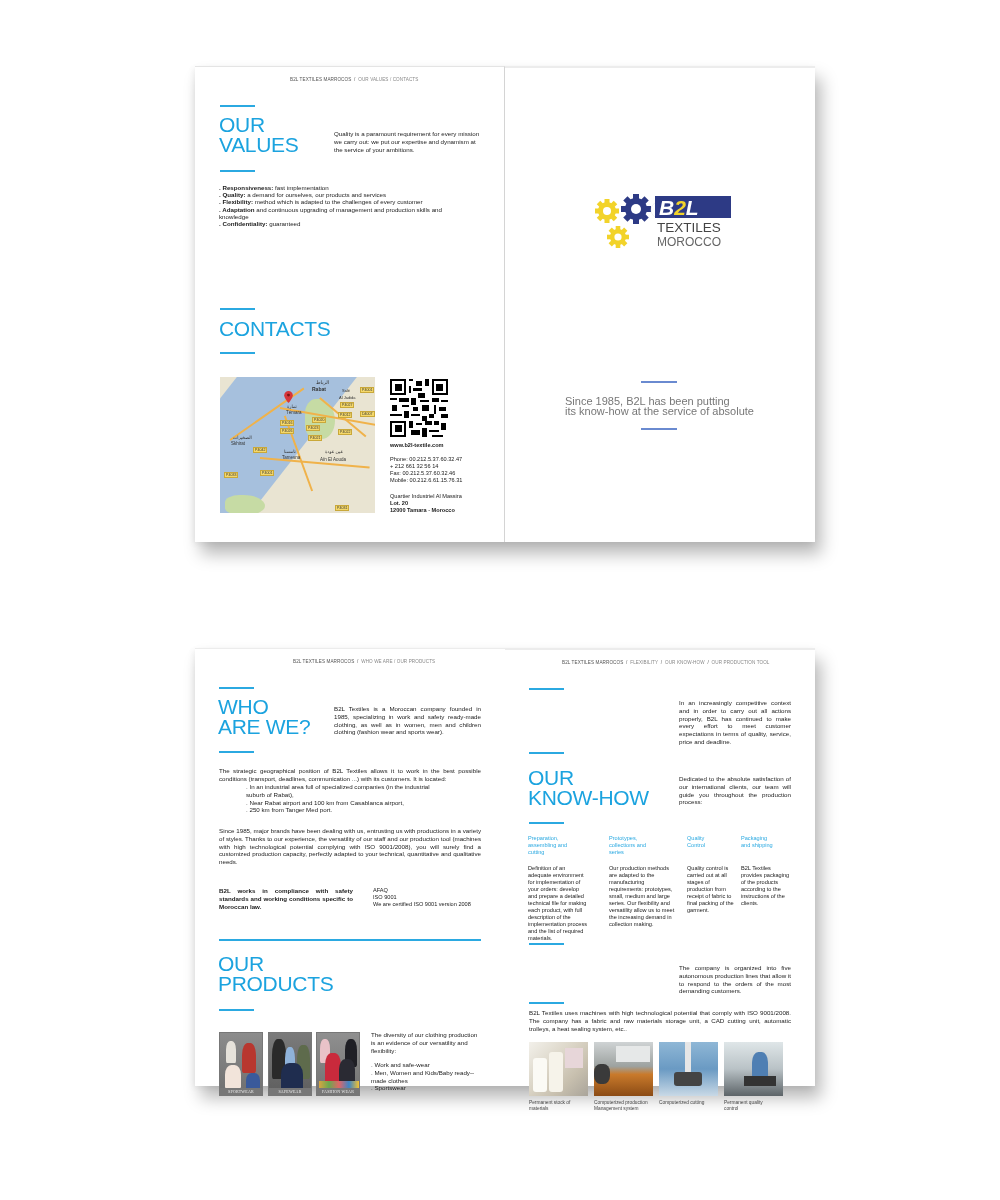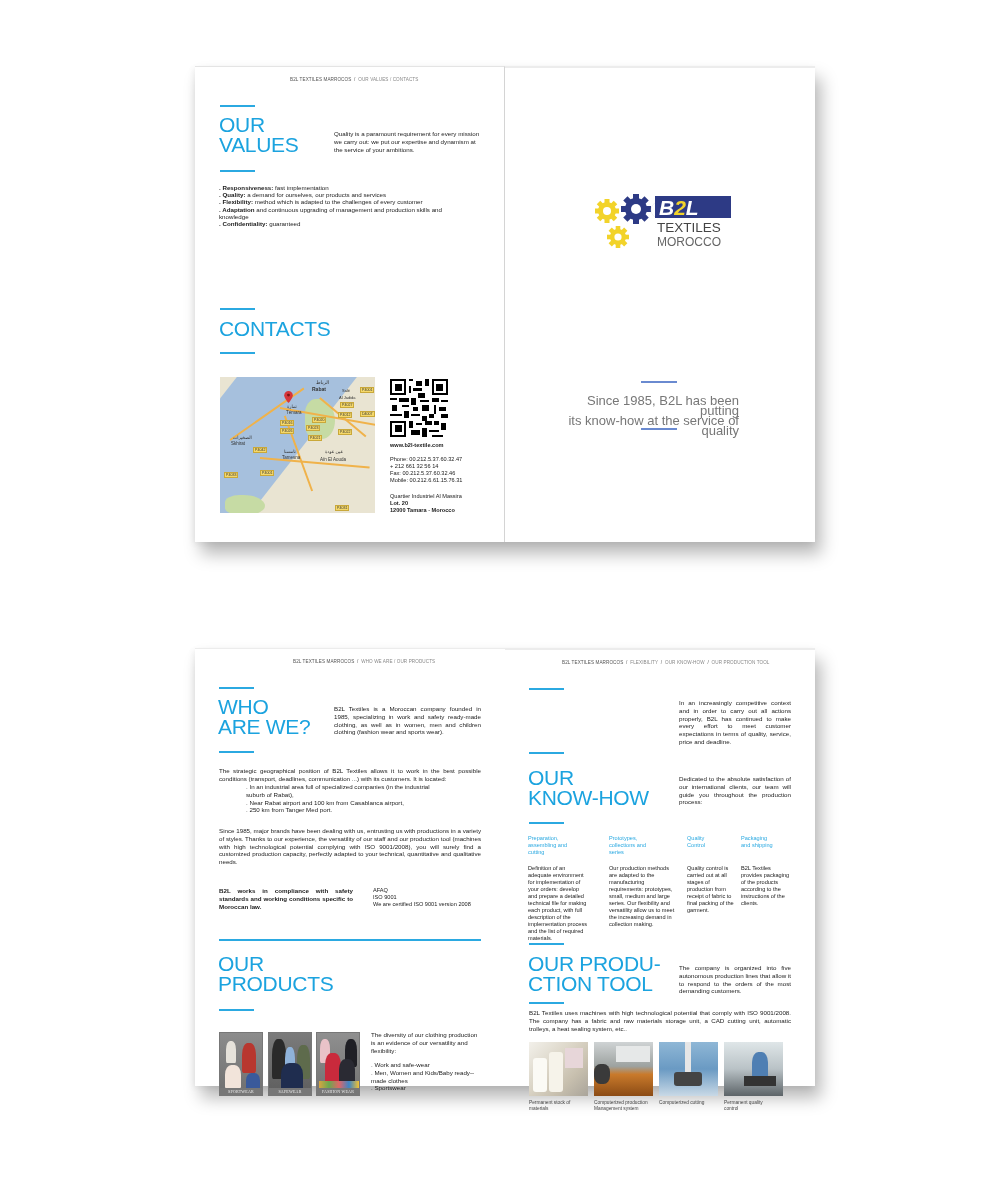--- a/index.html
+++ b/index.html
@@ -222,23 +222,23 @@
       <g fill="#ffffff" stroke="#dddddd" stroke-width="0.4">
         <circle cx="68" cy="18" r="8"></circle>
       </g>
       <rect x="64" y="4" width="76" height="22" fill="#2d3a85"></rect>
       <text x="68" y="23" font-family="Liberation Sans, sans-serif" font-weight="bold" font-style="italic" font-size="21" fill="#ffffff">B<tspan fill="#f2d32a">2</tspan>L</text>
       <text x="66" y="40" font-family="Liberation Sans, sans-serif" font-size="13.5" fill="#444">TEXTILES</text>
       <text x="66" y="54" font-family="Liberation Sans, sans-serif" font-size="12" fill="#666">MOROCCO</text>
     </svg>
 
     <div class="abs" style="left:136px;top:313px;width:36px;height:1.5px;background:#6a8ad0"></div>
-    <div class="abs" style="left:44px;top:328px;width:190px;text-align:right;font-size:13px;line-height:10px;color:#777">
+    <div class="abs" style="left:60px;top:328px;width:190px;text-align:left;font-size:11px;line-height:10px;color:#777">
       <div>Since 1985, B2L has been putting</div>
-      <div>its know-how at the service of quality</div>
+      <div>its know-how at the service of absolute</div>
     </div>
     <div class="abs" style="left:136px;top:360px;width:36px;height:1.5px;background:#6a8ad0"></div>
   </div>
 </div>
 
 <div class="spread bottom">
 
   <div class="page left">
     <div class="runhead" style="left:98px">
       <span>B2L TEXTILES MARROCOS</span>
@@ -335,24 +335,20 @@
     <div class="txt small blue" style="left:104px;top:185px;width:45px">Prototypes, collections and series</div>
     <div class="txt small" style="left:104px;top:215px;width:66px">Our production methods are adapted to the manufacturing requirements: prototypes, small, medium and large series. Our flexibility and versatility allow us to meet the increasing demand in  collection making.</div>
 
     <div class="txt small blue" style="left:182px;top:185px;width:30px">Quality Control</div>
     <div class="txt small" style="left:182px;top:215px;width:48px">Quality control is carried out at all stages of production from receipt of fabric to final packing of the garment.</div>
 
     <div class="txt small blue" style="left:236px;top:185px;width:32px">Packaging and shipping</div>
     <div class="txt small" style="left:236px;top:215px;width:50px">B2L Textiles provides packaging of the products according to the instructions of the clients.</div>
 
     <div class="rule" style="left:24px;top:293px"></div>
-    <div class="h-title" style="left:23px;top:304px">
-      <div>OUR PRODU-</div>
-      <div>CTION TOOL</div>
-    </div>
     <div class="rule" style="left:24px;top:352px"></div>
     <div class="txt" style="left:174px;top:314px;width:112px;text-align:justify">The company is organized into five autonomous production lines that allow it to respond to the orders of the most demanding customers.</div>
     <div class="txt" style="left:24px;top:359px;width:262px;text-align:justify">B2L Textiles uses machines with high technological potential that comply with ISO 9001/2008. The company has a fabric and raw materials storage unit, a CAD cutting unit, automatic trolleys, a heat sealing system, etc..</div>
 
     <div class="photo" style="left:24px;top:392px;background:linear-gradient(135deg,#f2f0ea 0%,#dcd6c8 40%,#c7bfae 70%,#a9a49a 100%)">
       <div class="abs" style="left:4px;top:16px;width:14px;height:34px;background:#fbfaf5;border-radius:3px"></div>
       <div class="abs" style="left:20px;top:10px;width:14px;height:40px;background:#f6f3ea;border-radius:3px"></div>
       <div class="abs" style="left:36px;top:6px;width:18px;height:20px;background:#e7d6d9"></div>
     </div>
     <div class="photo" style="left:89px;top:392px;background:linear-gradient(180deg,#cfd3d4 0%,#9da2a0 45%,#c97a2b 60%,#8b4b15 100%)">

